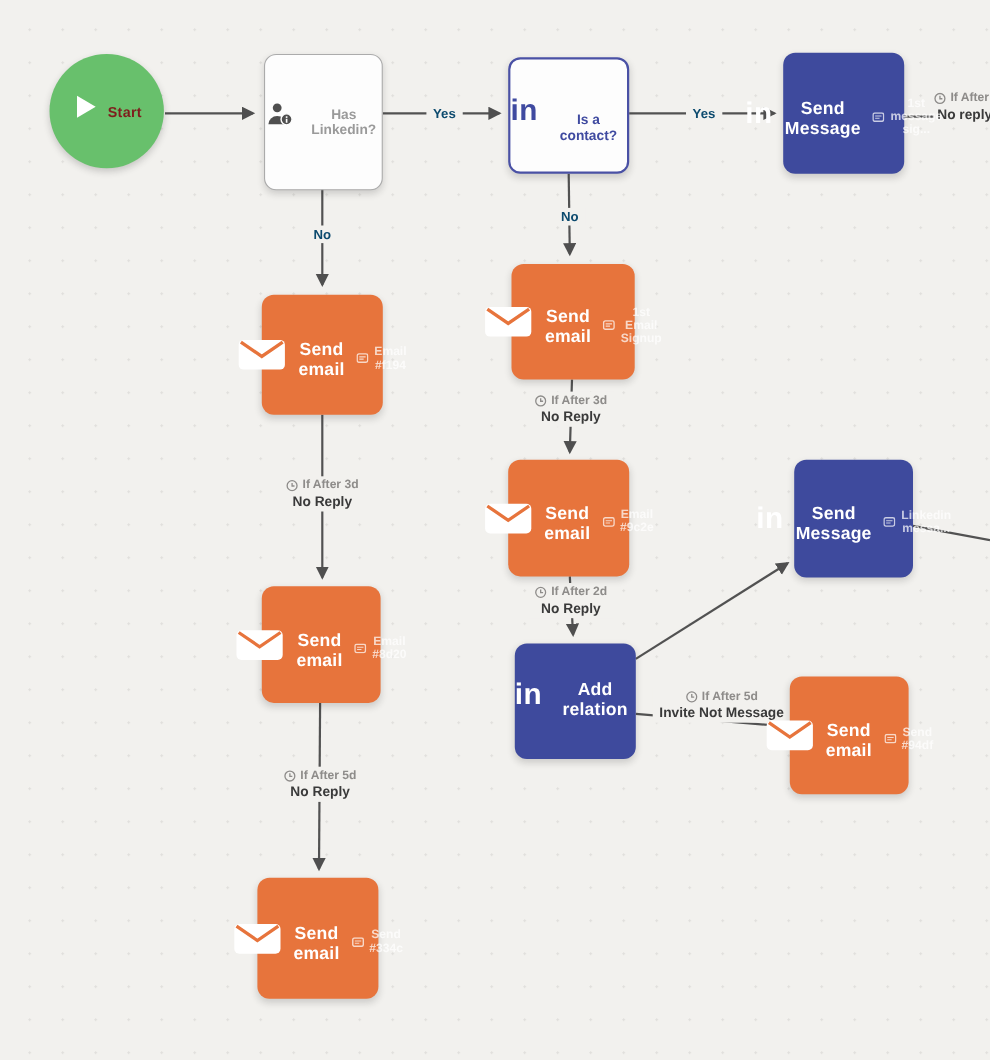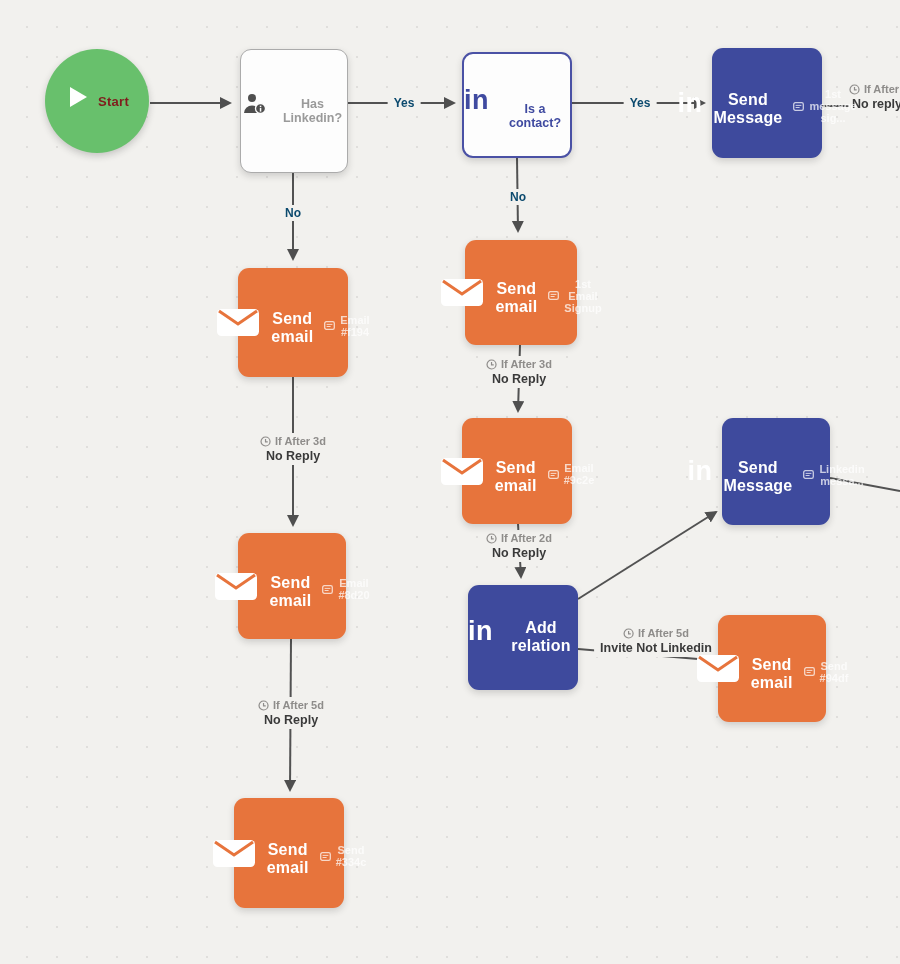--- a/index.html
+++ b/index.html
@@ -147,21 +147,21 @@
   <div class="cond" style="left:656px;top:641px;">
     <div class="cond-line">
         <span class="icon">
           <svg width="11" height="11" viewBox="0 0 11 11">
             <circle cx="5.5" cy="5.5" r="4.5" fill="none" stroke="#8e8c8a" stroke-width="1.2"></circle>
             <path d="M5.5,3 V5.8 H7.7" fill="none" stroke="#8e8c8a" stroke-width="1.2"></path>
           </svg>
         </span>
         <span>If After 5d</span>
       </div>
-    <div class="cond-result">Invite Not Linkedin</div>
+    <div class="cond-result">Invite Not Message</div>
   </div>
 
   <div class="cond no-center" style="left:843px;top:81px;">
     <div class="cond-line">
         <span class="icon">
           <svg width="11" height="11" viewBox="0 0 11 11">
             <circle cx="5.5" cy="5.5" r="4.5" fill="none" stroke="#8e8c8a" stroke-width="1.2"></circle>
             <path d="M5.5,3 V5.8 H7.7" fill="none" stroke="#8e8c8a" stroke-width="1.2"></path>
           </svg>
         </span>

